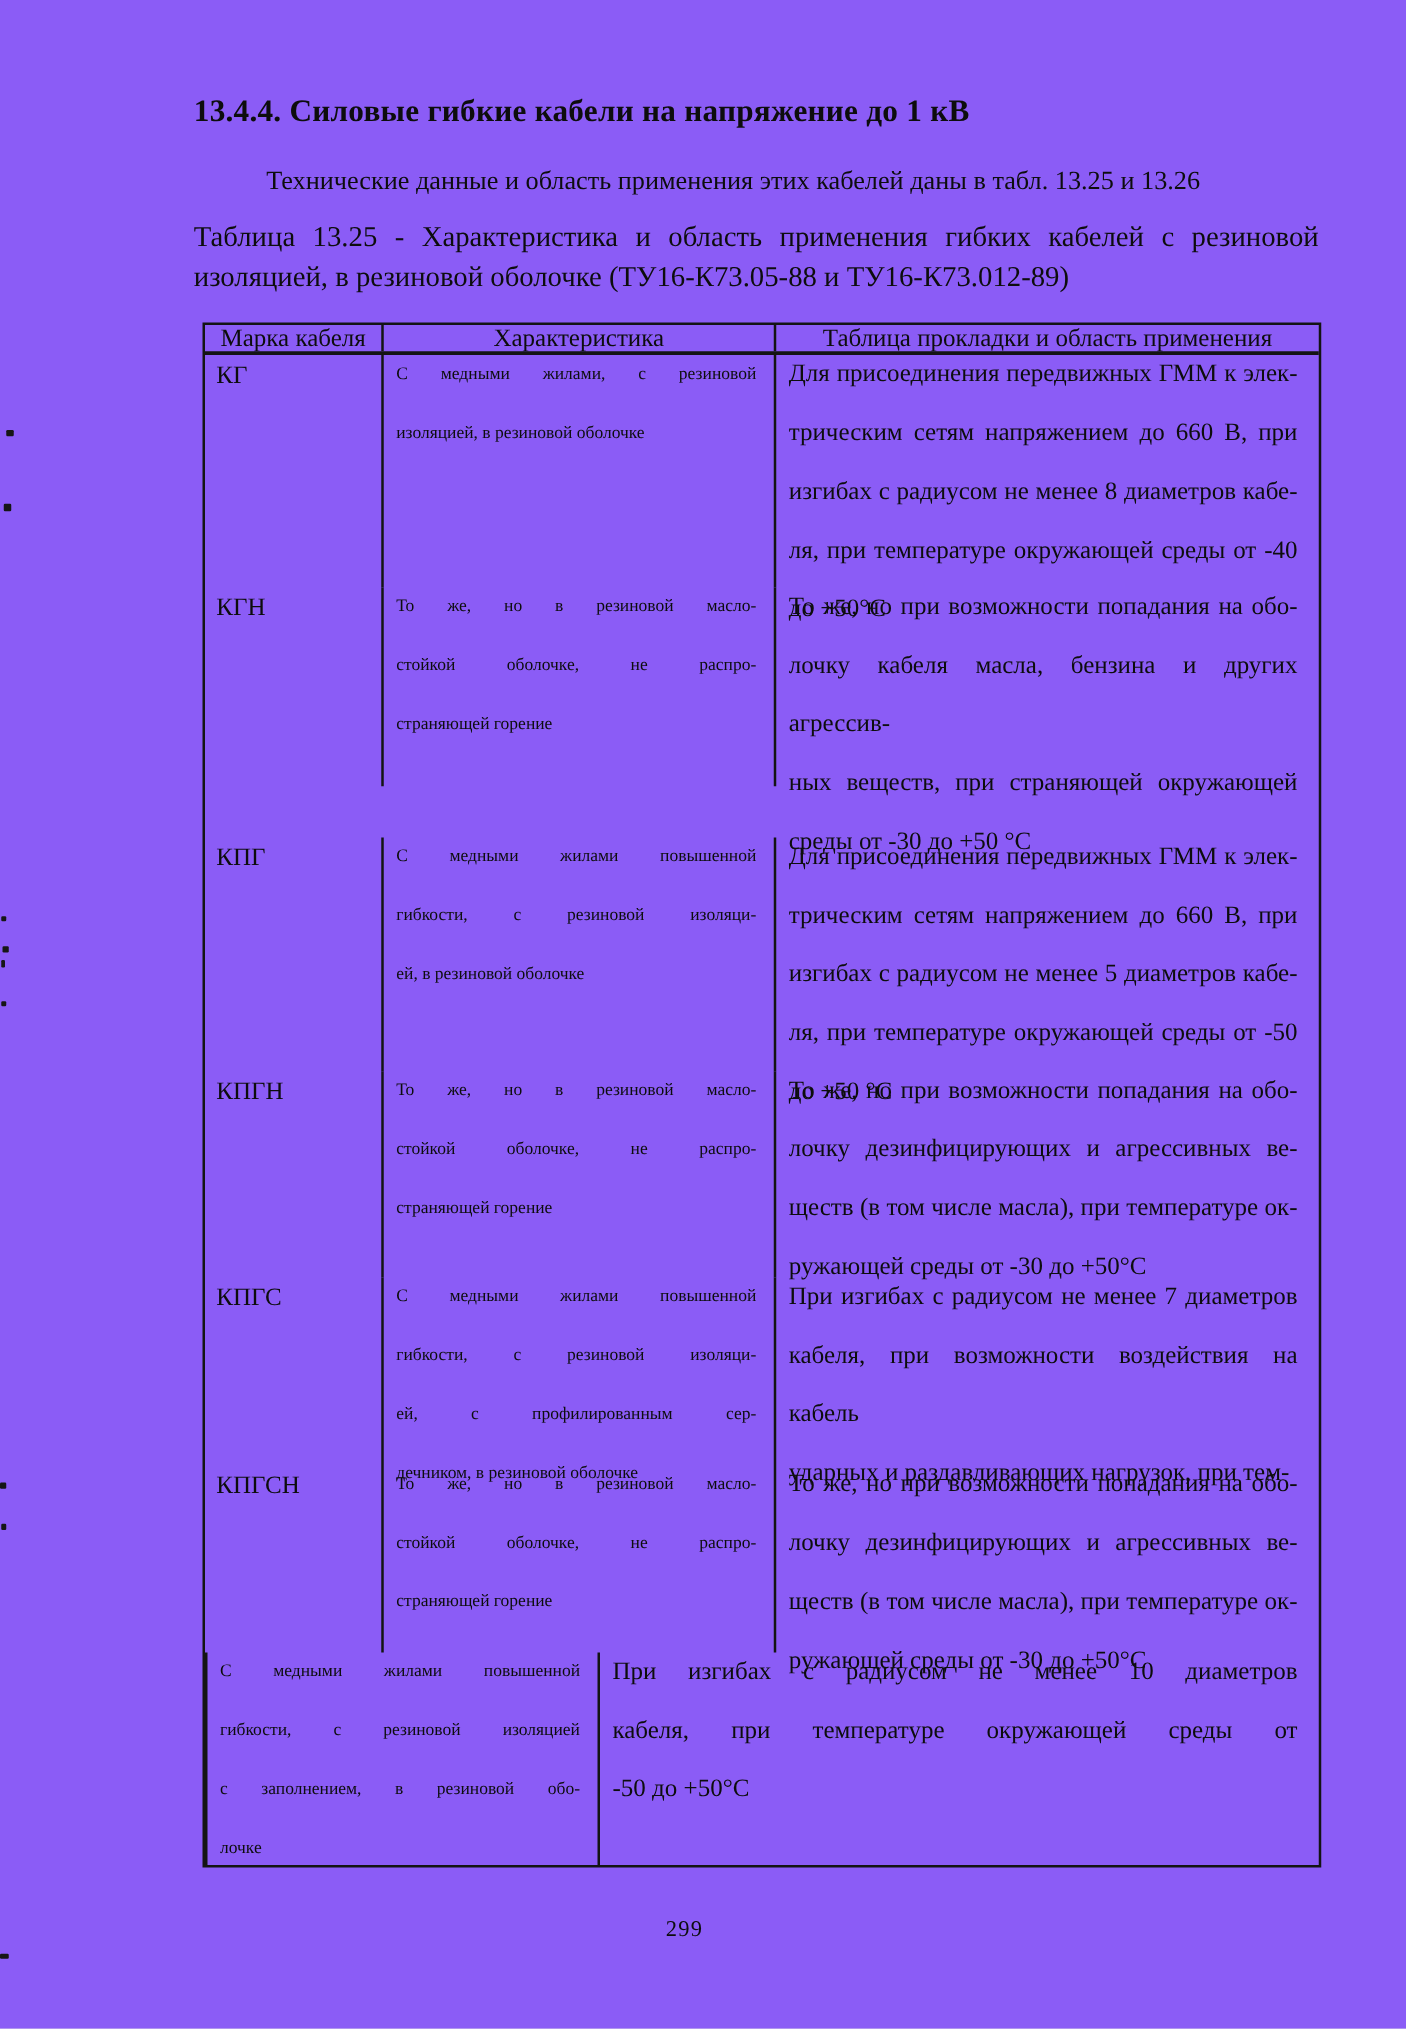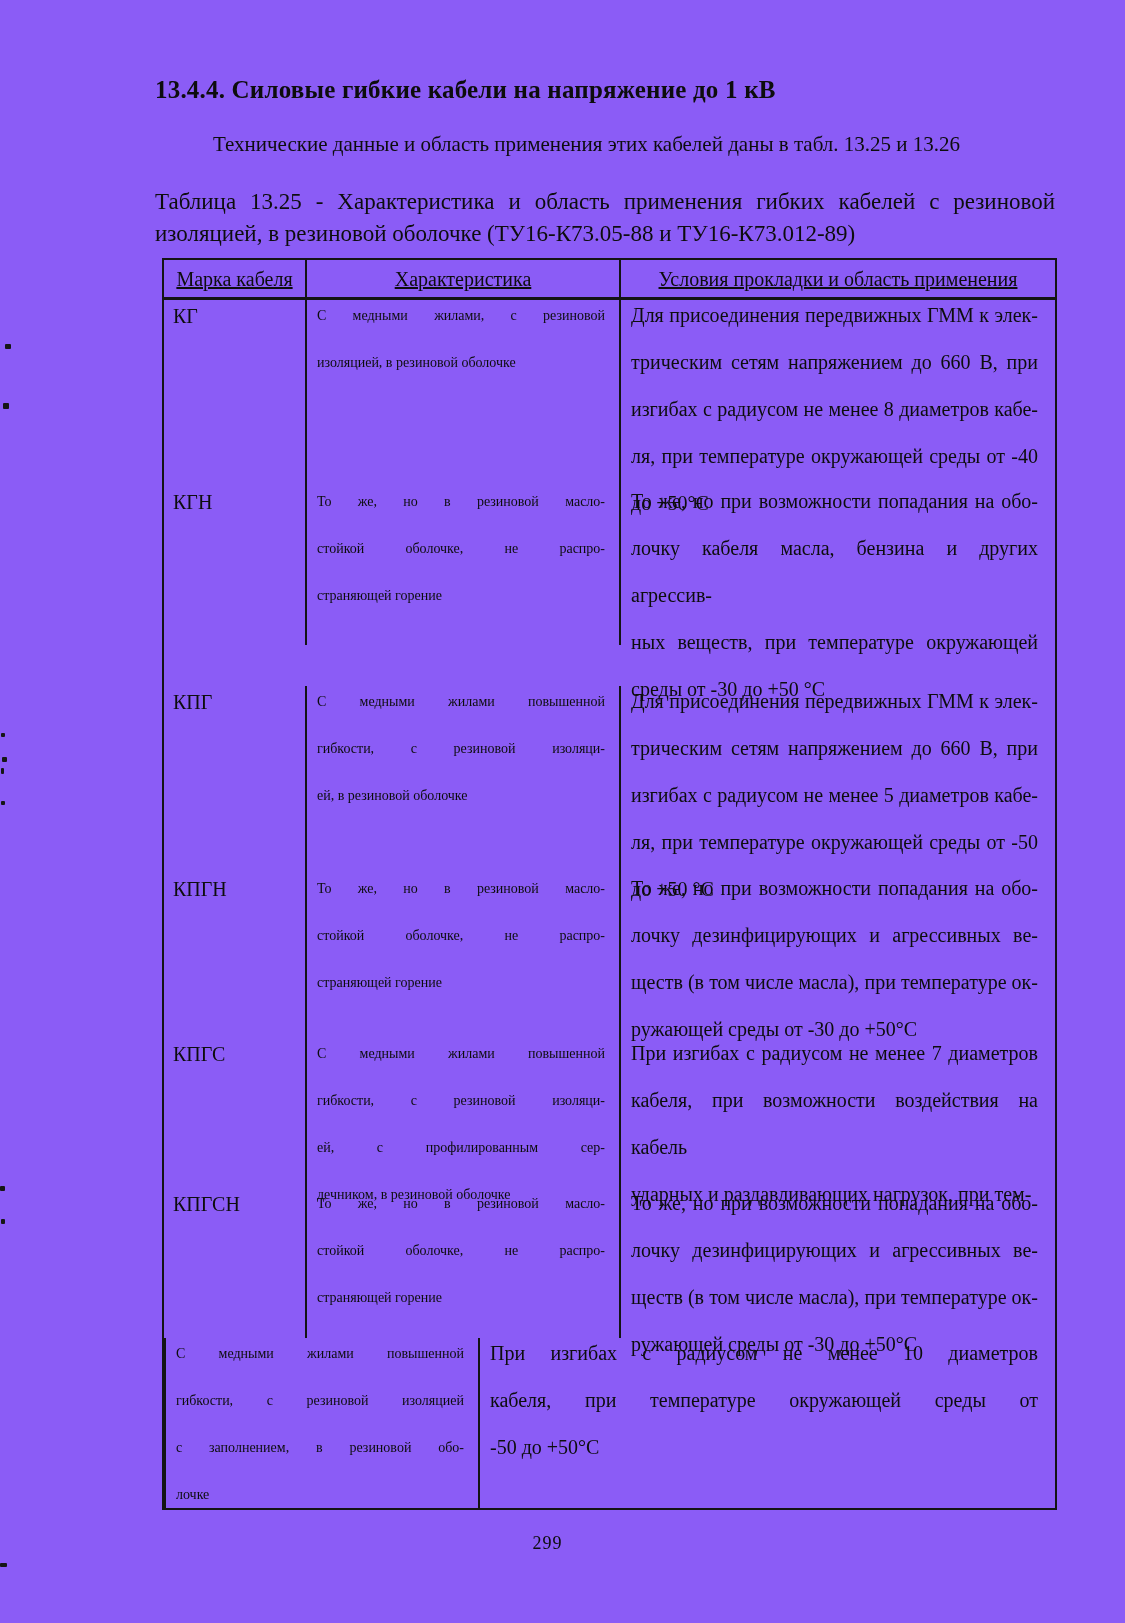--- a/index.html
+++ b/index.html
@@ -23,21 +23,21 @@
   .caption{
     position:absolute;left:155px;top:174px;width:900px;
     font-size:23px;line-height:32px;
   }
   .doc-table{
     position:absolute;left:162px;top:258px;width:895px;
     border:2px solid #141414;
     box-sizing:border-box;
   }
   .trow{display:flex;box-sizing:border-box;}
-  .thead{border-bottom:3px solid #141414;height:40px;text-decoration:underline;}
+  .thead{border-bottom:3px solid #141414;height:24px;}
   .thead .cell{
     display:flex;align-items:center;justify-content:center;
     font-size:20px;line-height:22px;
   }
   .cell{box-sizing:border-box;}
   .c1{width:141px;padding:3px 6px 0 9px;font-size:20px;line-height:26px;}
   .c2{width:314px;border-left:2px solid #141414;padding:0 14px 0 10px;font-size:14px;}
   .c3{flex:1;border-left:2px solid #141414;padding:0 17px 0 10px;font-size:20px;}
   .lines{line-height:47px;margin-top:-8px;}
   .lines div{text-align:justify;}
@@ -51,31 +51,31 @@
 </style>
 </head>
 <body>
 
 <div class="page">
 
   <div class="section-heading">13.4.4. Силовые гибкие кабели на напряжение до 1 кВ</div>
 
   <div class="intro">Технические данные и область применения этих кабелей даны в табл. 13.25 и 13.26</div>
 
-  <div class="caption lines" style="line-height:32px;margin-top:12px;">
+  <div class="caption lines" style="line-height:32px;margin-top:0;">
       <div>Таблица 13.25 - Характеристика и область применения гибких кабелей с резиновой</div>
       <div>изоляцией, в резиновой оболочке (ТУ16-К73.05-88 и ТУ16-К73.012-89)</div>
     </div>
 
   <div class="doc-table">
 
     <div class="trow thead">
       <div class="cell c1">Марка кабеля</div>
       <div class="cell c2">Характеристика</div>
-      <div class="cell c3">Условия прокладки и область применения</div>
+      <div class="cell c3">Таблица прокладки и область применения</div>
     </div>
 
     <div class="trow" style="height:186px;">
       <div class="cell c1">КГ</div>
       <div class="cell c2">
           <div class="lines">
             <div>С медными жилами, с резиновой</div>
             <div>изоляцией, в резиновой оболочке</div>
           </div>
         </div>
@@ -96,21 +96,21 @@
           <div class="lines">
             <div>То же, но в резиновой масло-</div>
             <div>стойкой оболочке, не распро-</div>
             <div>страняющей горение</div>
           </div>
         </div>
       <div class="cell c3">
           <div class="lines">
             <div>То же, но при возможности попадания на обо-</div>
             <div>лочку кабеля масла, бензина и других агрессив-</div>
-            <div>ных веществ, при температуре окружающей</div>
+            <div>ных веществ, при страняющей окружающей</div>
             <div>среды от -30 до +50 °С</div>
           </div>
         </div>
     </div>
 
     <div class="trow" style="height:187px;margin-top:41px;">
       <div class="cell c1">КПГ</div>
       <div class="cell c2">
           <div class="lines">
             <div>С медными жилами повышенной</div>

